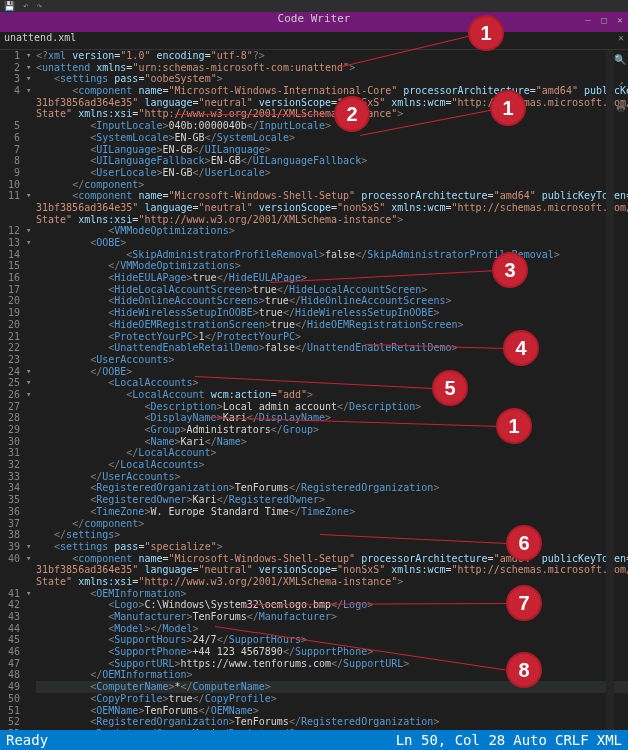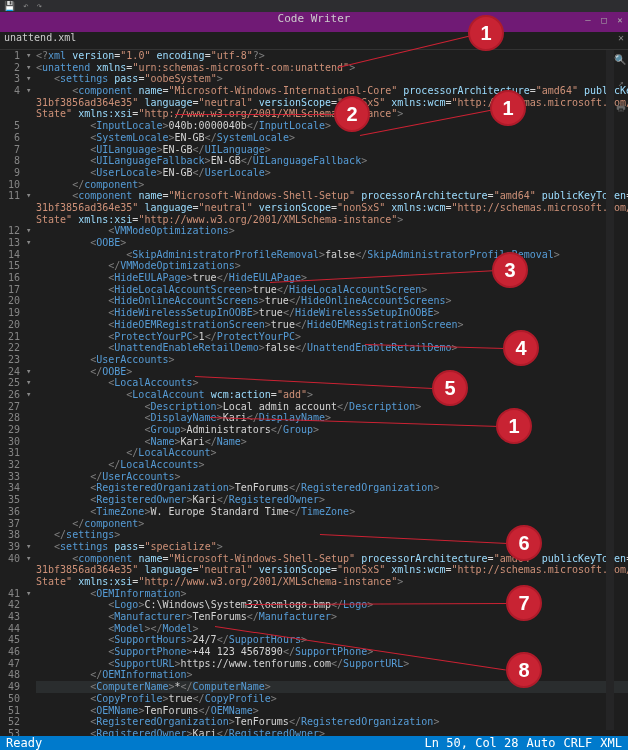--- a/index.html
+++ b/index.html
@@ -21,21 +21,21 @@
 .line.hl{background:#2a2d2e}
 .sidebar{position:absolute;right:0;top:50px;width:14px;display:flex;flex-direction:column;gap:12px;padding-top:4px}
 .sidebar-icon{color:#666;font-size:10px;text-align:center}
 .t-tag{color:#569cd6}
 .t-attr{color:#9cdcfe}
 .t-str{color:#ce9178}
 .t-txt{color:#d4d4d4}
 .t-cm{color:#808080}
 .marker{position:absolute;width:36px;height:36px;border-radius:50%;background:#c82333;display:flex;align-items:center;justify-content:center;color:#fff;font-weight:bold;font-size:20px;border:2px solid #b01b2a;z-index:10;font-family:Arial,sans-serif}
 .mline{position:absolute;height:1px;background:#cc2233;z-index:9}
-.status{position:absolute;bottom:0;left:0;right:0;height:14px;background:#007acc;display:flex;align-items:center;font-size:12px;color:#fff}
+.status{position:absolute;bottom:0;left:0;right:0;height:20px;background:#007acc;display:flex;align-items:center;font-size:14px;color:#fff}
 .status-left{padding-left:6px}
 .status-right{margin-left:auto;display:flex;gap:8px;padding-right:6px}
 .minimap{position:absolute;right:14px;top:50px;width:8px;height:680px;background:#252526}
 </style>
 </head>
 <body>
 
 <div class="toolbar">
   <span class="toolbar-icon">💾</span>
   <span class="toolbar-icon">↶</span>

